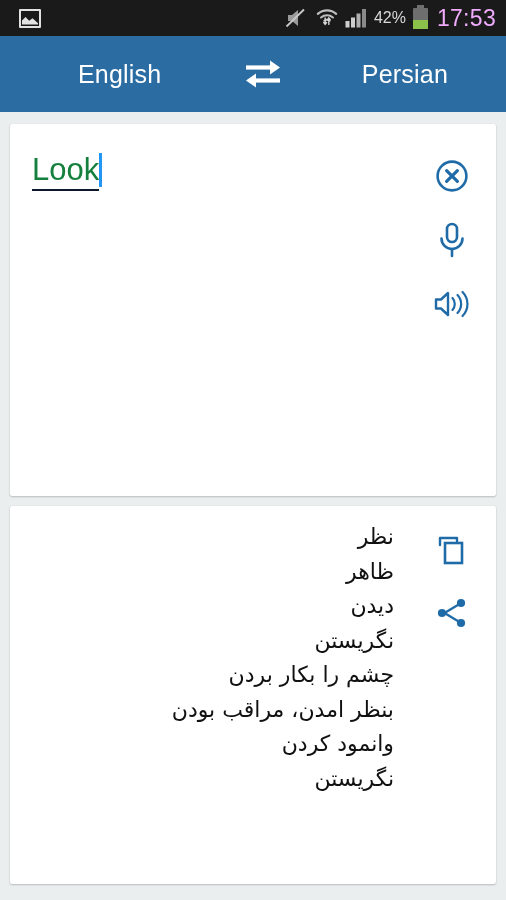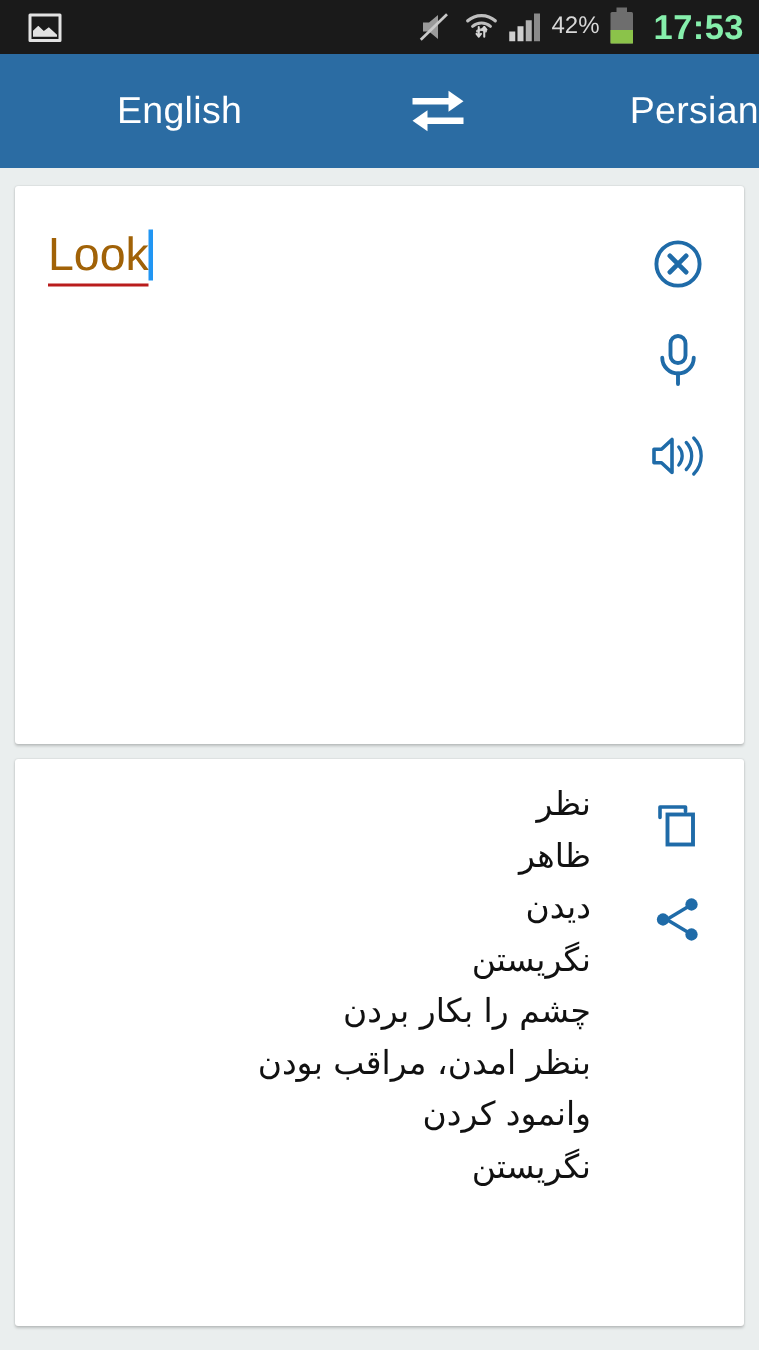--- a/index.html
+++ b/index.html
@@ -78,25 +78,25 @@
     width: 7px; height: 3px;
     background: #6e6e6e;
   }
   .battery .fill {
     position: absolute;
     left: 0; right: 0; bottom: 0;
     height: 42%;
     background: #8bc34a;
   }
   .clock {
-    color: #86efac;
+    color: #f0abfc;
     font-size: 23px;
-    font-weight: 700;
+    font-weight: 400;
     letter-spacing: 0.3px;
-    margin-left: 7px;
+    margin-left: 2px;
     line-height: 1;
     font-family: "Liberation Sans", sans-serif;
   }
 
   
   .toolbar {
     position: absolute;
     left: 0; top: 36px;
     width: 506px; height: 76px;
     background: #2b6ca3;
@@ -108,21 +108,21 @@
     text-align: center;
     color: #ffffff;
     font-size: 25px;
     font-weight: 400;
     letter-spacing: 0.2px;
     font-family: "Liberation Sans", sans-serif;
     cursor: pointer;
     user-select: none;
   }
   .lang-left { text-align: left; padding-left: 78px; }
-  .lang-right { text-align: right; }
+  .lang-right { text-align: right; padding-right: 58px; }
   .swap-btn {
     flex: 0 0 auto;
     width: 60px;
     display: flex;
     align-items: center;
     justify-content: center;
     cursor: pointer;
   }
 
   
@@ -144,24 +144,24 @@
 
   
   .input-text-wrap {
     position: absolute;
     left: 22px; top: 28px;
     right: 80px;
   }
   .input-text {
     display: inline-block;
     font-size: 31px;
-    color: #a16207;
+    color: #15803d;
     line-height: 1.15;
     font-family: "Liberation Sans", sans-serif;
-    border-bottom: 2px solid #b91c1c;
+    border-bottom: 2px solid #0f172a;
     padding-bottom: 1px;
     white-space: pre;
   }
   .caret {
     display: inline-block;
     width: 3px;
     height: 34px;
     background: #2196f3;
     vertical-align: -7px;
     margin-left: 0px;

